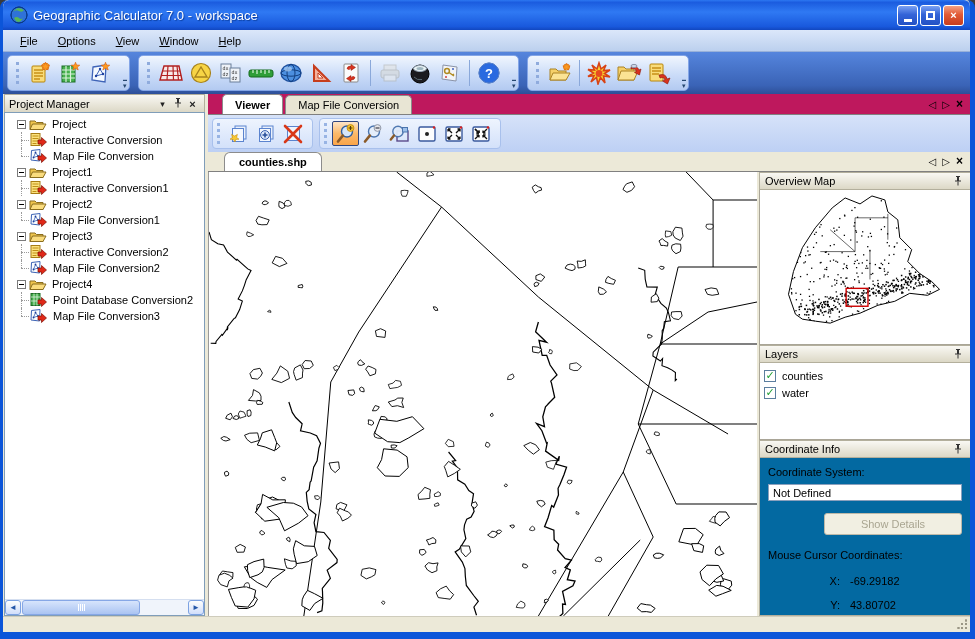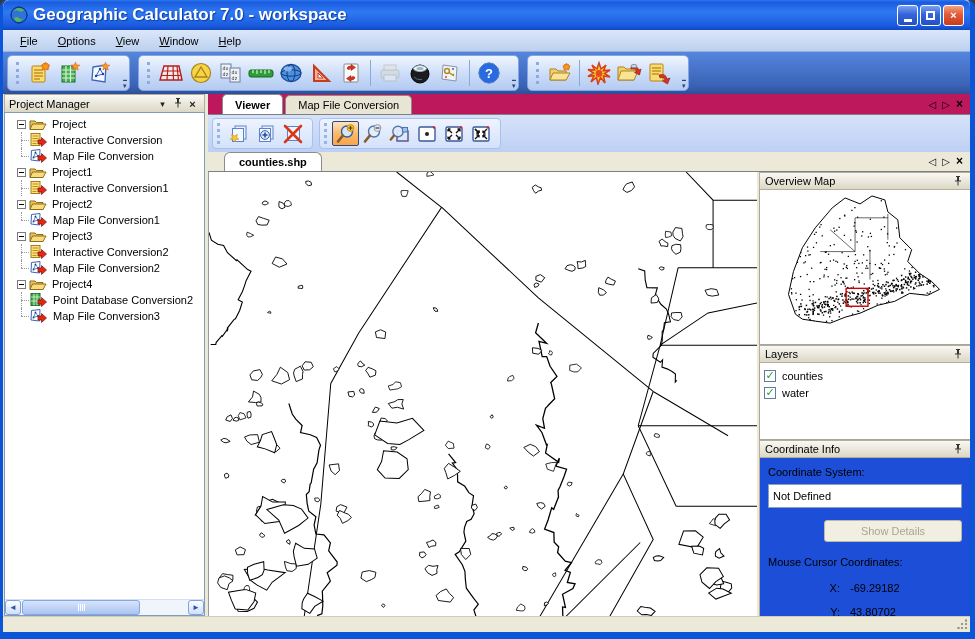--- a/index.html
+++ b/index.html
@@ -9,21 +9,21 @@
     font-family:"Liberation Sans","DejaVu Sans",sans-serif;font-size:11px;color:#000;
     background:#ece9d8;
     border-left:3px solid #0b55d9;border-right:5px solid #0b55d9;border-bottom:7px solid #0b55d9;
     border-radius:8px 8px 0 0;
   }
   
   .titlebar{height:30px;display:flex;align-items:center;padding:0 6px 0 7px;
     background:linear-gradient(to bottom,#2c77f1 0%,#1b5cdf 8%,#2f79f3 40%,#1959dd 88%,#1147c0 100%);
     border-radius:6px 6px 0 0;}
   .globe{width:18px;height:18px;flex:none;margin-right:5px;}
-  .title-text{color:#fff;font-weight:bold;font-size:17px;text-shadow:1px 1px 1px #0a3d9e;flex:1;
+  .title-text{color:#fff;font-weight:normal;font-size:13px;text-shadow:1px 1px 1px #0a3d9e;flex:1;
     white-space:nowrap;overflow:hidden;}
   .win-btns{display:flex;gap:2px;}
   .wbtn{width:21px;height:21px;border-radius:3px;border:1px solid #fff;
     display:flex;align-items:center;justify-content:center;color:#fff;font-weight:bold;font-size:11px;
     background:linear-gradient(to bottom,#7aa1f2,#3464d8 45%,#2351c4);}
   .wbtn.close{background:linear-gradient(to bottom,#f3a183,#e25a36 45%,#c73d1d);}
   .wbtn .min-glyph{align-self:flex-end;margin:0 0 3px 0;width:8px;height:3px;background:#fff;}
   .wbtn .max-glyph{width:9px;height:9px;border:2px solid #fff;}
   
   .menubar{height:22px;display:flex;align-items:center;gap:2px;padding-left:8px;
@@ -96,23 +96,23 @@
   .map-canvas svg{display:block;width:100%;height:100%;}
   .right-dock{width:212px;flex:none;margin-left:2px;display:flex;flex-direction:column;}
   .phead2{height:18px;flex:none;display:flex;align-items:center;padding:0 5px;
     background:linear-gradient(to bottom,#f9f8f3,#dcd8c6);border:1px solid #b3af9c;}
   .ov-content{height:155px;flex:none;background:#fff;border:1px solid #a9a597;border-top:none;}
   .ov-content svg{display:block;width:100%;height:100%;}
   .layers-list{height:77px;flex:none;background:#fff;border:1px solid #a9a597;border-top:none;padding:4px 4px;}
   .layer-row{display:flex;align-items:center;height:17px;gap:6px;}
   .chk{width:12px;height:12px;flex:none;border:1px solid #5a7pAntónio;border:1px solid #5b7e9e;background:#fff;
     display:flex;align-items:center;justify-content:center;color:#1d9e31;font-weight:bold;font-size:11px;line-height:1;}
-  .coord-content{flex:1;background:#1d4ed8;border:1px solid #b3af9c;border-top:none;padding:8px 8px 0 8px;}
+  .coord-content{flex:1;background:#0369a1;border:1px solid #b3af9c;border-top:none;padding:8px 8px 0 8px;}
   .ci-label{margin-bottom:6px;}
-  .ci-box{height:24px;background:#fff;border:1px solid #8aa0bd;display:flex;align-items:center;padding:0 4px;margin-bottom:12px;}
+  .ci-box{height:17px;background:#fff;border:1px solid #8aa0bd;display:flex;align-items:center;padding:0 4px;margin-bottom:12px;}
   .ci-btnrow{display:flex;justify-content:flex-end;margin-bottom:14px;}
   .ci-btn{width:138px;height:22px;background:#f1efe2;border:1px solid #bdb9a9;border-radius:3px;
     color:#a9a591;display:flex;align-items:center;justify-content:center;}
   .ci-grid{display:grid;grid-template-columns:58px auto;row-gap:12px;margin-top:14px;padding-left:24px;}
   .ci-grid .lab{text-align:right;padding-right:10px;}
   
   .statusbar{height:16px;background:#ece9d8;border-top:1px solid #cfccbc;position:relative;}
   .grip-dots{position:absolute;right:2px;bottom:2px;width:11px;height:11px;
     background:
      radial-gradient(circle at 9px 9px,#9a9685 1px,transparent 1.4px),

